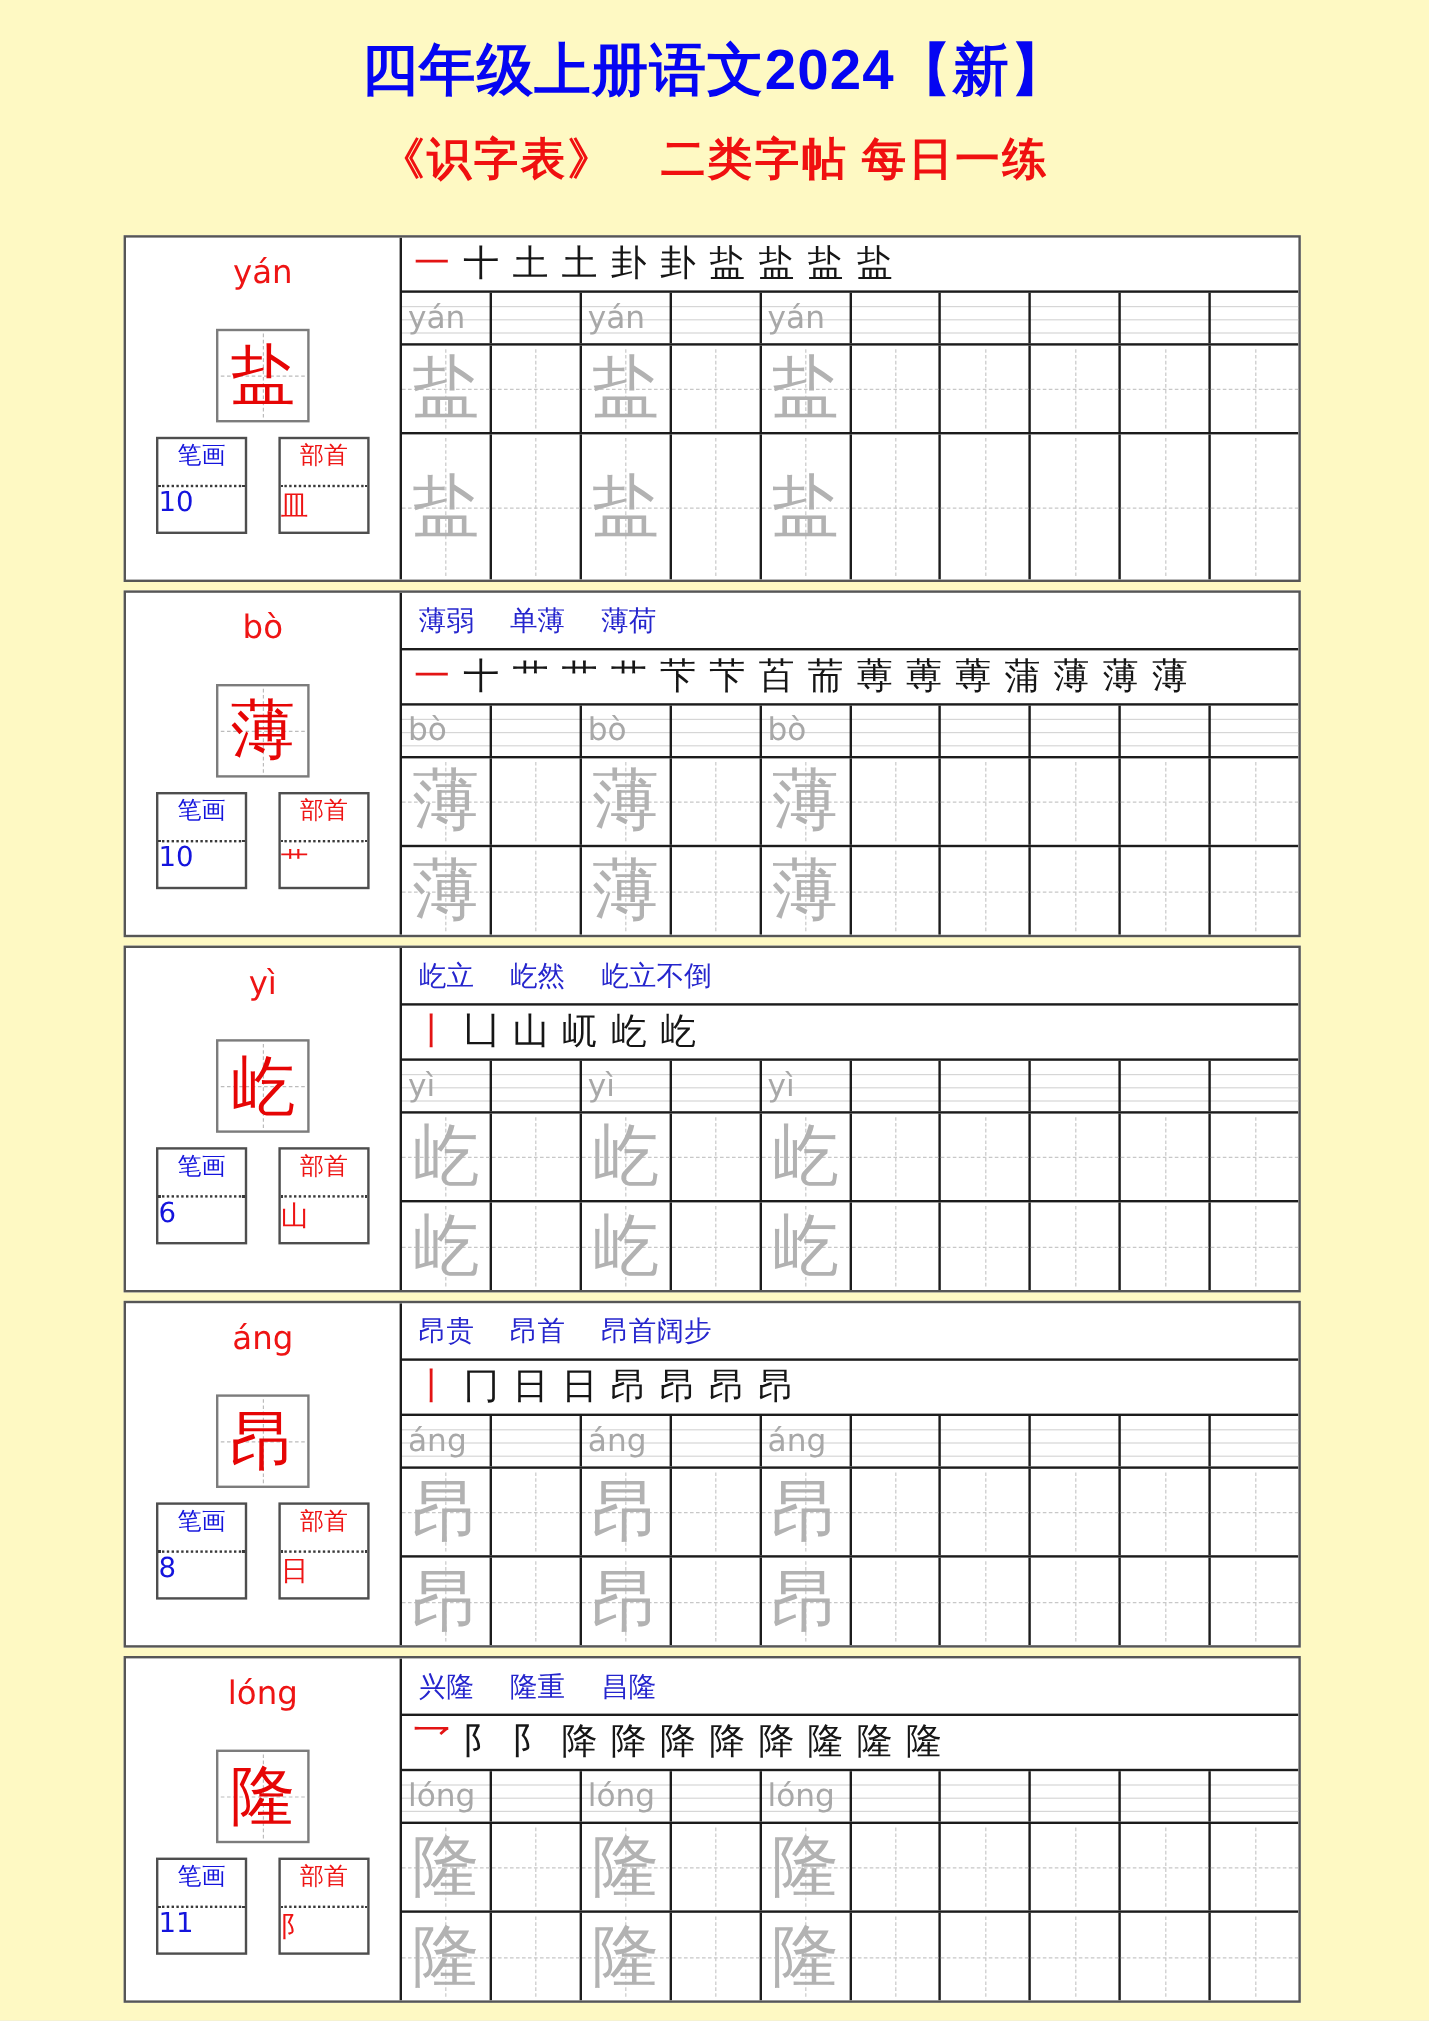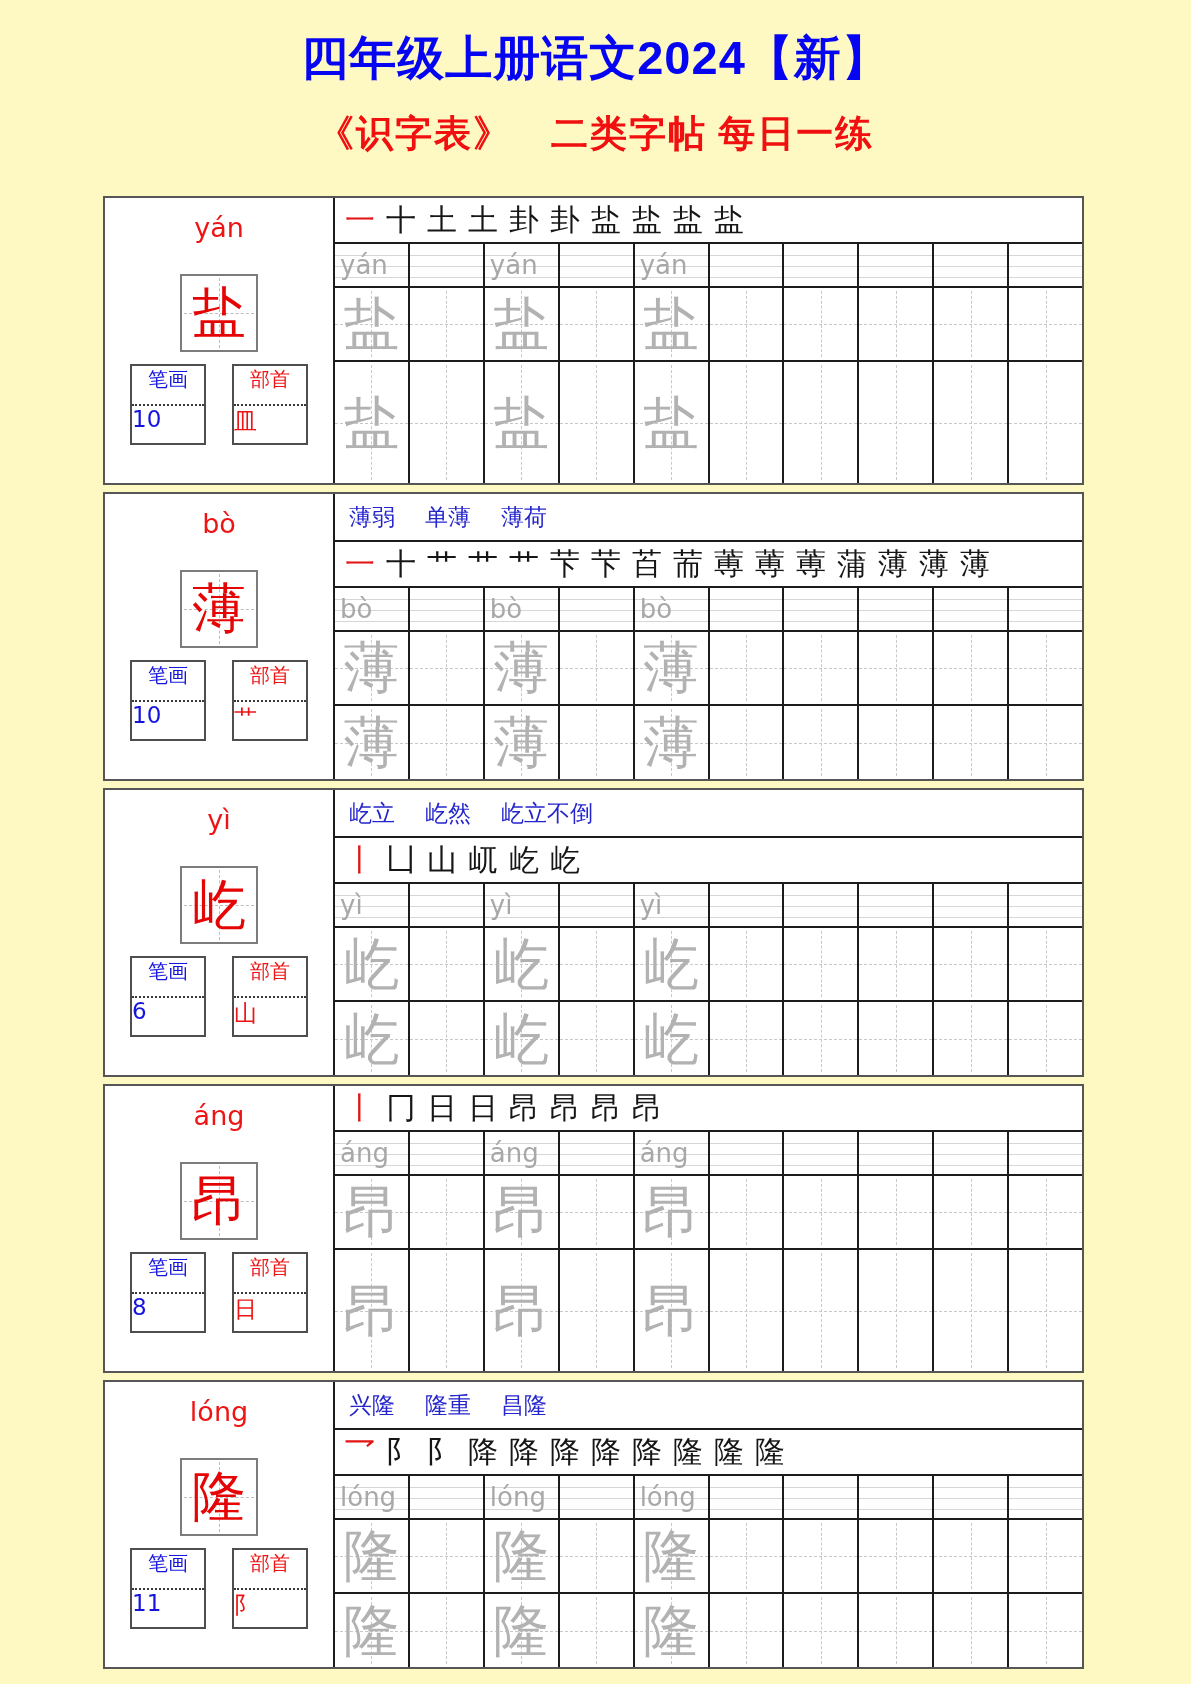--- a/index.html
+++ b/index.html
@@ -547,20 +547,25 @@
           <div class="metalabel blue">笔画</div>
           <div class="metavalue blue sc-val">8</div>
         </div>
         <div class="metabox">
           <div class="metalabel red">部首</div>
           <div class="metavalue red rad-val">日</div>
         </div>
       </div>
     </div>
     <div class="right">
+      <div class="row row-words">
+            <span class="word">昂贵</span>
+            <span class="word">昂首</span>
+            <span class="word">昂首阔步</span>
+          </div>
       <div class="row row-strokes">
             <span class="step">丨</span>
             <span class="step">冂</span>
             <span class="step">日</span>
             <span class="step">日</span>
             <span class="step">昂</span>
             <span class="step">昂</span>
             <span class="step">昂</span>
             <span class="step">昂</span>
           </div>

